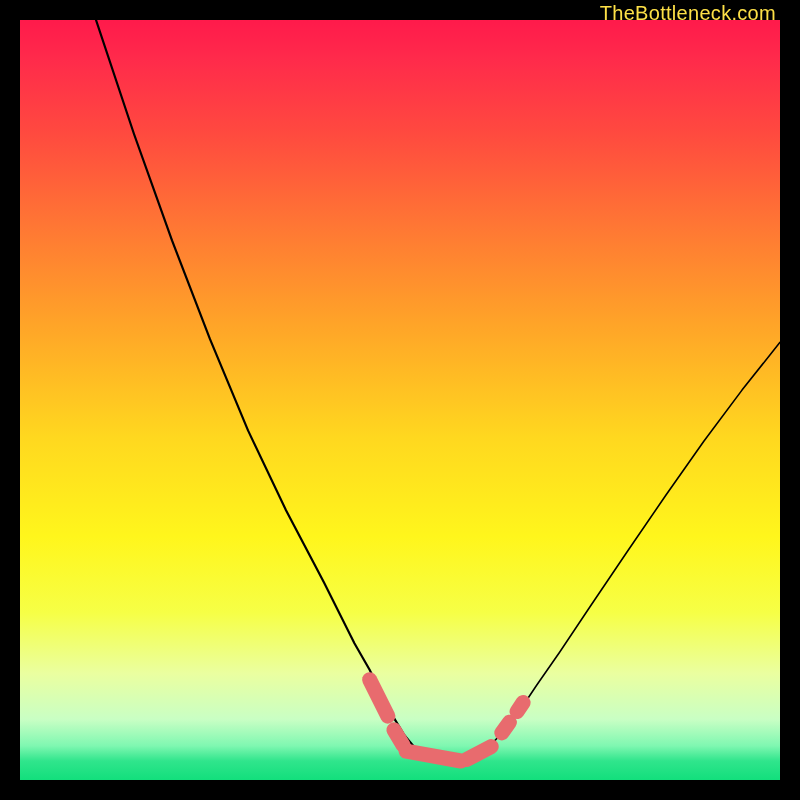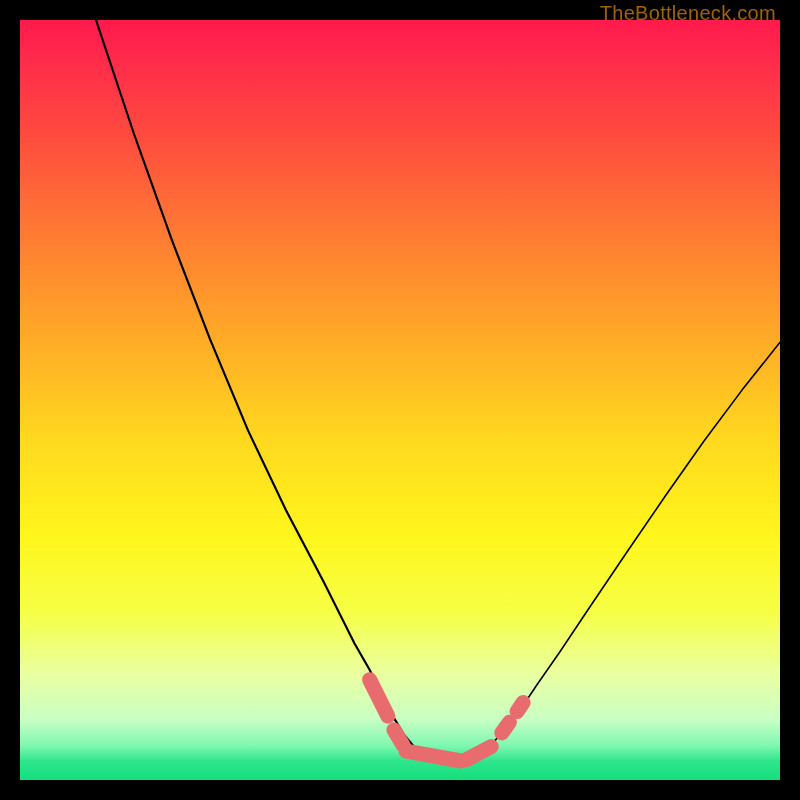--- a/index.html
+++ b/index.html
@@ -23,21 +23,21 @@
     position: absolute;
     left: 0;
     top: 0;
     width: 760px;
     height: 760px;
   }
   .watermark {
     position: absolute;
     top: 2px;
     right: 24px;
-    color: #a16207;
+    color: #fde047;
     font-size: 20px;
     font-weight: 500;
     letter-spacing: 0.3px;
     text-align: right;
     pointer-events: none;
   }
   svg { display: block; }
 </style>
 </head>
 <body>

